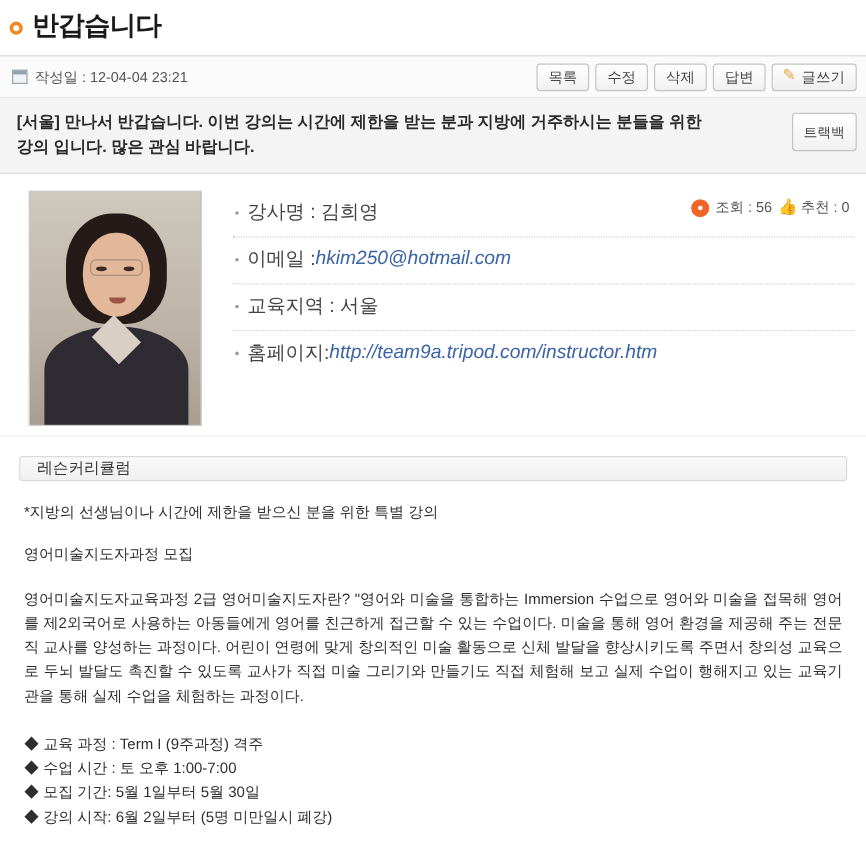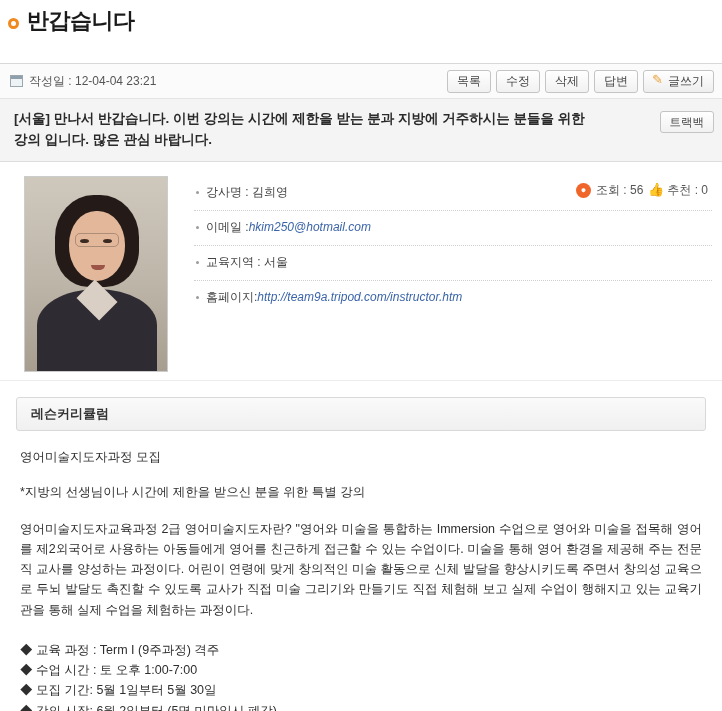--- a/index.html
+++ b/index.html
@@ -30,21 +30,20 @@
   }
 
   
   .meta-bar {
     display: flex; align-items: center;
     border-top: 1px solid #d8d8d8;
     border-bottom: 1px solid #e4e4e4;
     background: #fbfbfb;
     padding: 7px 8px 7px 10px;
     height: 36px;
-    margin-top: 17px;
   }
   .cal-icon {
     position: relative;
     width: 13px; height: 12px;
     border: 1px solid #9aa7b0;
     background: #eef3f6;
     margin-right: 6px;
     flex: 0 0 auto;
   }
   .cal-icon::before {
@@ -83,21 +82,21 @@
     gap: 48px;
   }
   .subject-text {
     font-size: 13.5px; font-weight: bold; color: #2a2a2a;
     line-height: 1.55; max-width: 575px;
   }
   .trackback {
     margin-left: auto; margin-top: 2px;
   }
   .btn-trackback {
-    height: 22px; min-width: 54px; font-size: 11.5px;
+    height: 32px; min-width: 54px; font-size: 11.5px;
   }
 
   
   .profile {
     display: flex; padding: 14px 10px 8px 24px;
     border-bottom: 1px solid #ededed;
   }
   .photo {
     width: 144px; height: 196px;
     border: 1px solid #cccccc;
@@ -145,21 +144,21 @@
     position: absolute; left: 56px; top: 110px;
     width: 32px; height: 26px;
     background: #d9cfc4; transform: rotate(45deg);
   }
 
   .info-list { flex: 1 1 auto; padding-left: 26px; position: relative; }
   .info-row {
     display: flex; align-items: center;
     border-bottom: 1px dotted #cfcfcf;
     padding: 8px 2px 9px 2px;
-    font-size: 12px; color: #4a4a4a;
+    font-size: 16px; color: #4a4a4a;
   }
   .info-row:last-child { border-bottom: none; }
   .dot {
     width: 3px; height: 3px; background: #9b9b9b;
     border-radius: 50%; margin-right: 7px; flex: 0 0 auto;
   }
   .info-label { color: #444444; }
   .link { color: #3a63a8; text-decoration: none; font-style: italic; }
 
   .counters {
@@ -174,27 +173,27 @@
     flex: 0 0 auto;
   }
   .thumb {
     width: 14px; height: 14px; color: #e79a2b; font-size: 13px;
     line-height: 14px; flex: 0 0 auto;
   }
 
   
   .section-box {
     margin: 16px 16px 0 16px;
-    height: 34px;
+    height: 21px;
     display: flex; align-items: center;
     padding-left: 14px;
     background: linear-gradient(to bottom, #fafafa 0%, #f0f0f0 100%);
     border: 1px solid #d9d9d9;
     border-radius: 3px;
-    font-size: 13px; font-weight: bold; color: #333333;
+    font-size: 13px; font-weight: normal; color: #333333;
   }
 
   
   .body-area { padding: 18px 20px 6px 20px; }
   .p { font-size: 12.5px; color: #2e2e2e; line-height: 1.35; margin: 0 0 18px 0; }
   .p-block {
     font-size: 12.5px; color: #2e2e2e; line-height: 1.62;
     margin: 0 0 20px 0; text-align: justify;
   }
   .bullet-list { margin: 0; padding: 0; list-style: none; }
@@ -280,22 +279,22 @@
         <span class="info-label">홈페이지: </span>
         <a class="link" href="#">http://team9a.tripod.com/instructor.htm</a>
       </div>
 
     </div>
   </div>
 
   <div class="section-box">레슨커리큘럼</div>
 
   <div class="body-area">
+    <p class="p">*지방의 선생님이나 시간에 제한을 받으신 분을 위한 특별 강의</p>
     <p class="p">영어미술지도자과정 모집</p>
-    <p class="p">*지방의 선생님이나 시간에 제한을 받으신 분을 위한 특별 강의</p>
     <p class="p-block">영어미술지도자교육과정 2급 영어미술지도자란? "영어와 미술을 통합하는 Immersion 수업으로 영어와 미술을 접목해 영어를 제2외국어로 사용하는 아동들에게 영어를 친근하게 접근할 수 있는 수업이다. 미술을 통해 영어 환경을 제공해 주는 전문직 교사를 양성하는 과정이다.  어린이 연령에 맞게 창의적인 미술 활동으로 신체 발달을 향상시키도록 주면서 창의성 교육으로 두뇌 발달도 촉진할 수 있도록 교사가 직접 미술 그리기와 만들기도 직접 체험해 보고 실제 수업이 행해지고 있는 교육기관을 통해 실제 수업을 체험하는 과정이다.</p>
     <ul class="bullet-list">
       <li>◆ 교육 과정 : Term I (9주과정) 격주</li>
       <li>◆ 수업 시간 : 토 오후 1:00-7:00</li>
       <li>◆ 모집 기간: 5월 1일부터 5월 30일</li>
       <li>◆ 강의 시작: 6월 2일부터 (5명 미만일시 폐강)</li>
 
     </ul>
   </div>
 

